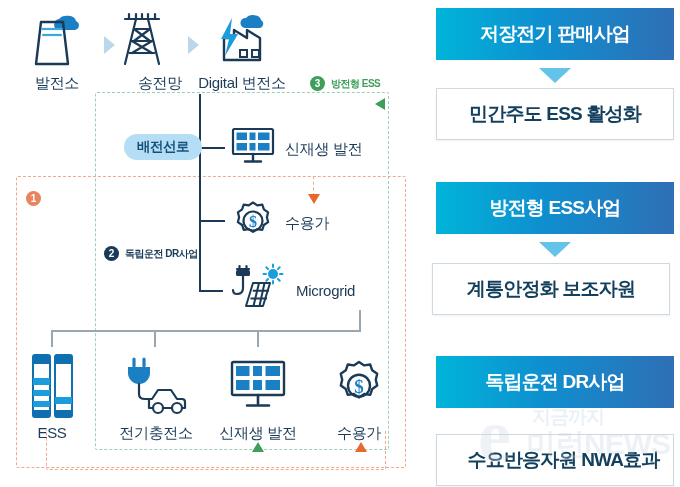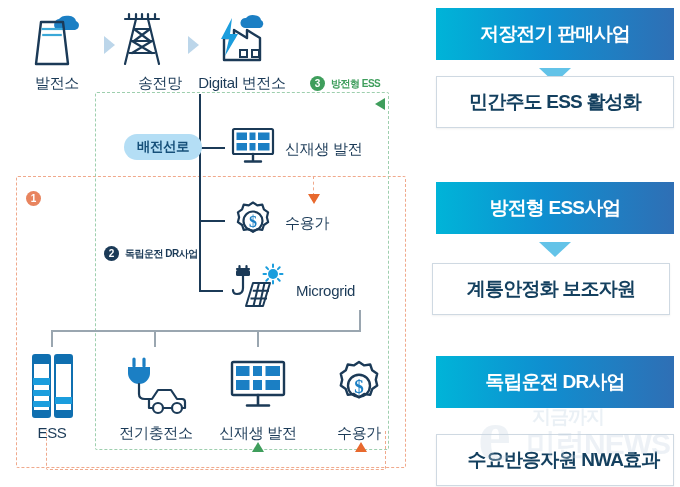--- a/index.html
+++ b/index.html
@@ -322,21 +322,21 @@
     <div class="abs tri-up-g" style="left:252px;top:442px;"></div>
 
     <div class="abs tri-up-o" style="left:355px;top:442px;"></div>
 
   </div>
 
   <div class="abs" style="left:432px;top:6px;width:248px;height:478px;">
 
     <div class="abs panel-box filled" style="left:4px;top:2px;">저장전기 판매사업</div>
     <div class="abs panel-arrow" style="left:107px;top:62px;"></div>
-    <div class="abs panel-box outline" style="left:4px;top:70px;">민간주도 ESS 활성화</div>
+    <div class="abs panel-box outline" style="left:4px;top:82px;">민간주도 ESS 활성화</div>
 
     <div class="abs panel-box filled" style="left:4px;top:176px;">방전형 ESS사업</div>
     <div class="abs panel-arrow" style="left:107px;top:236px;"></div>
     <div class="abs panel-box outline" style="left:0;top:257px;">계통안정화 보조자원</div>
 
     <div class="abs panel-box filled" style="left:4px;top:350px;">독립운전 DR사업</div>
     <div class="abs panel-box outline" style="left:4px;top:428px;padding-left:17px;">수요반응자원 NWA효과</div>
   </div>
 
   <div id="watermark" style="left:478px;top:398px;width:200px;height:86px;">

